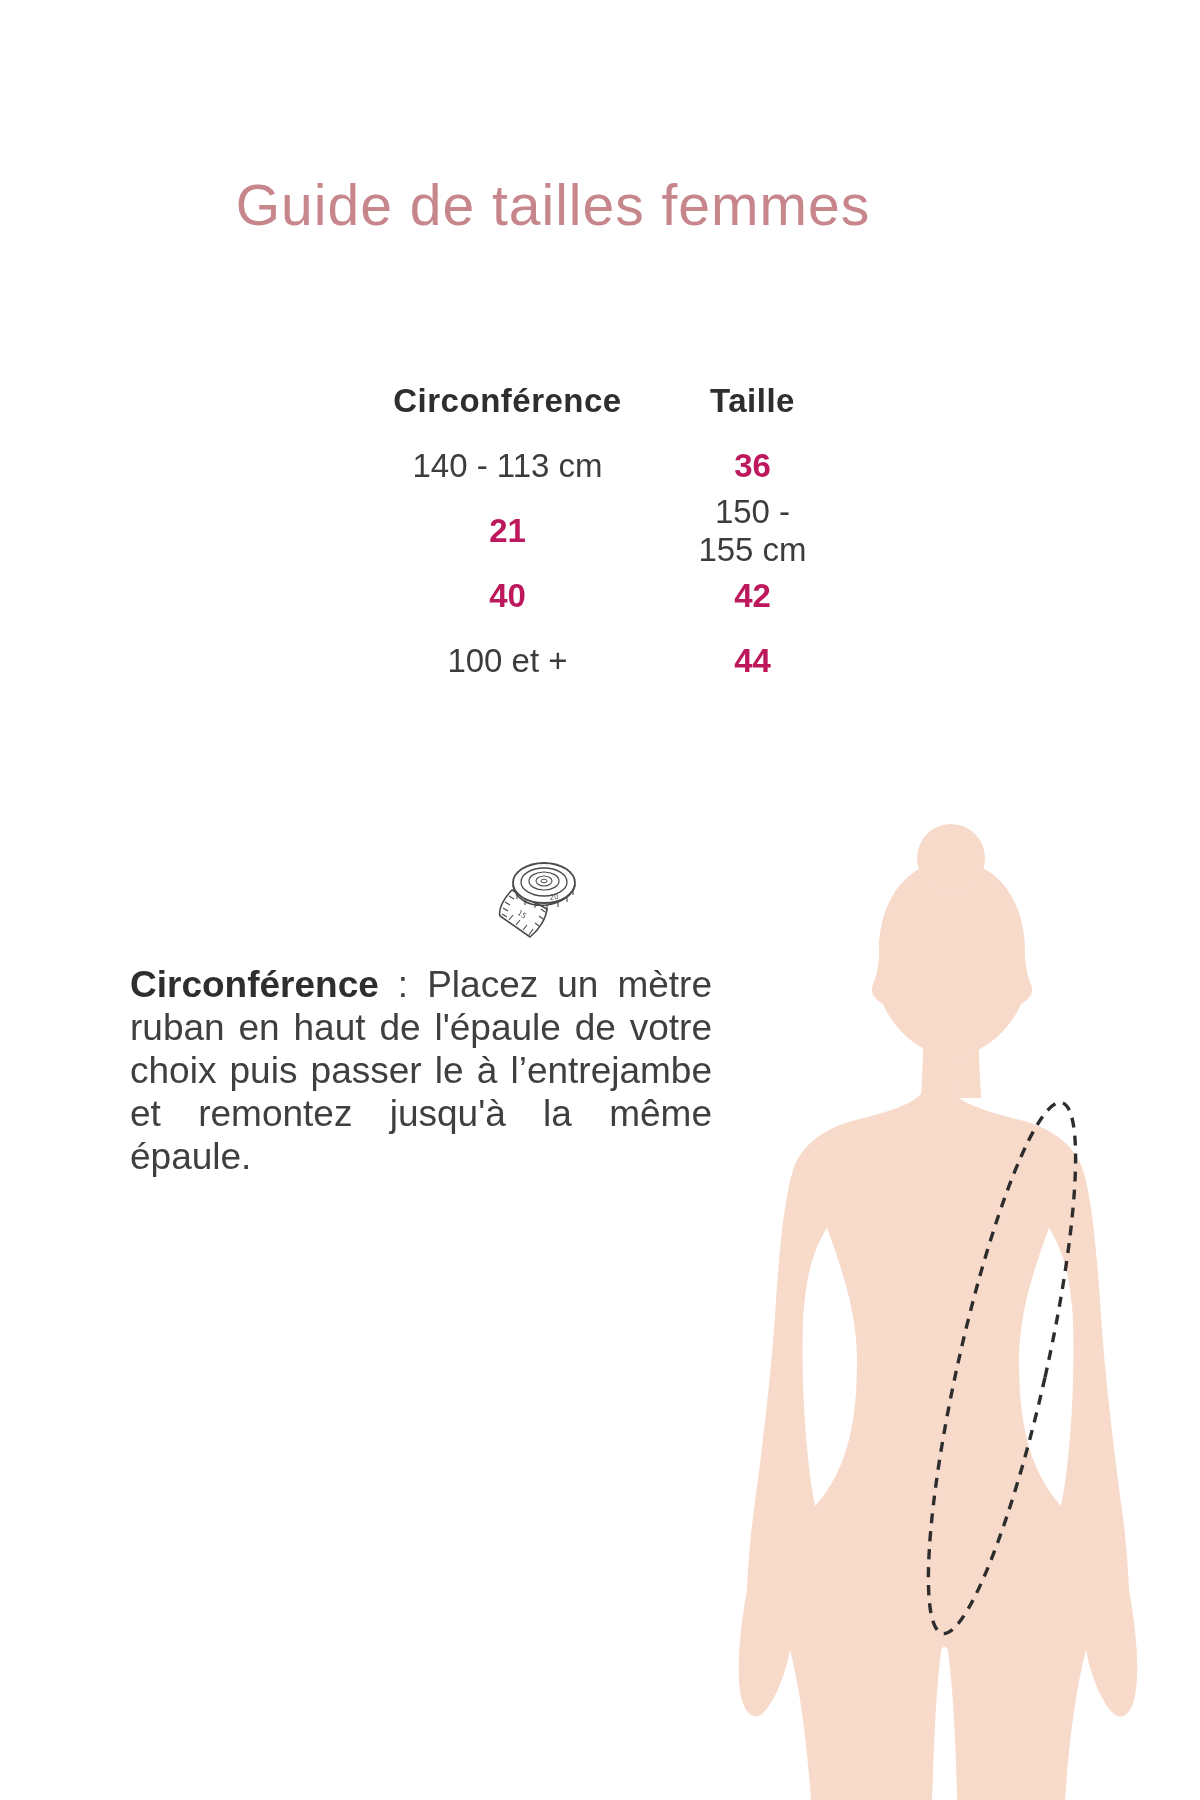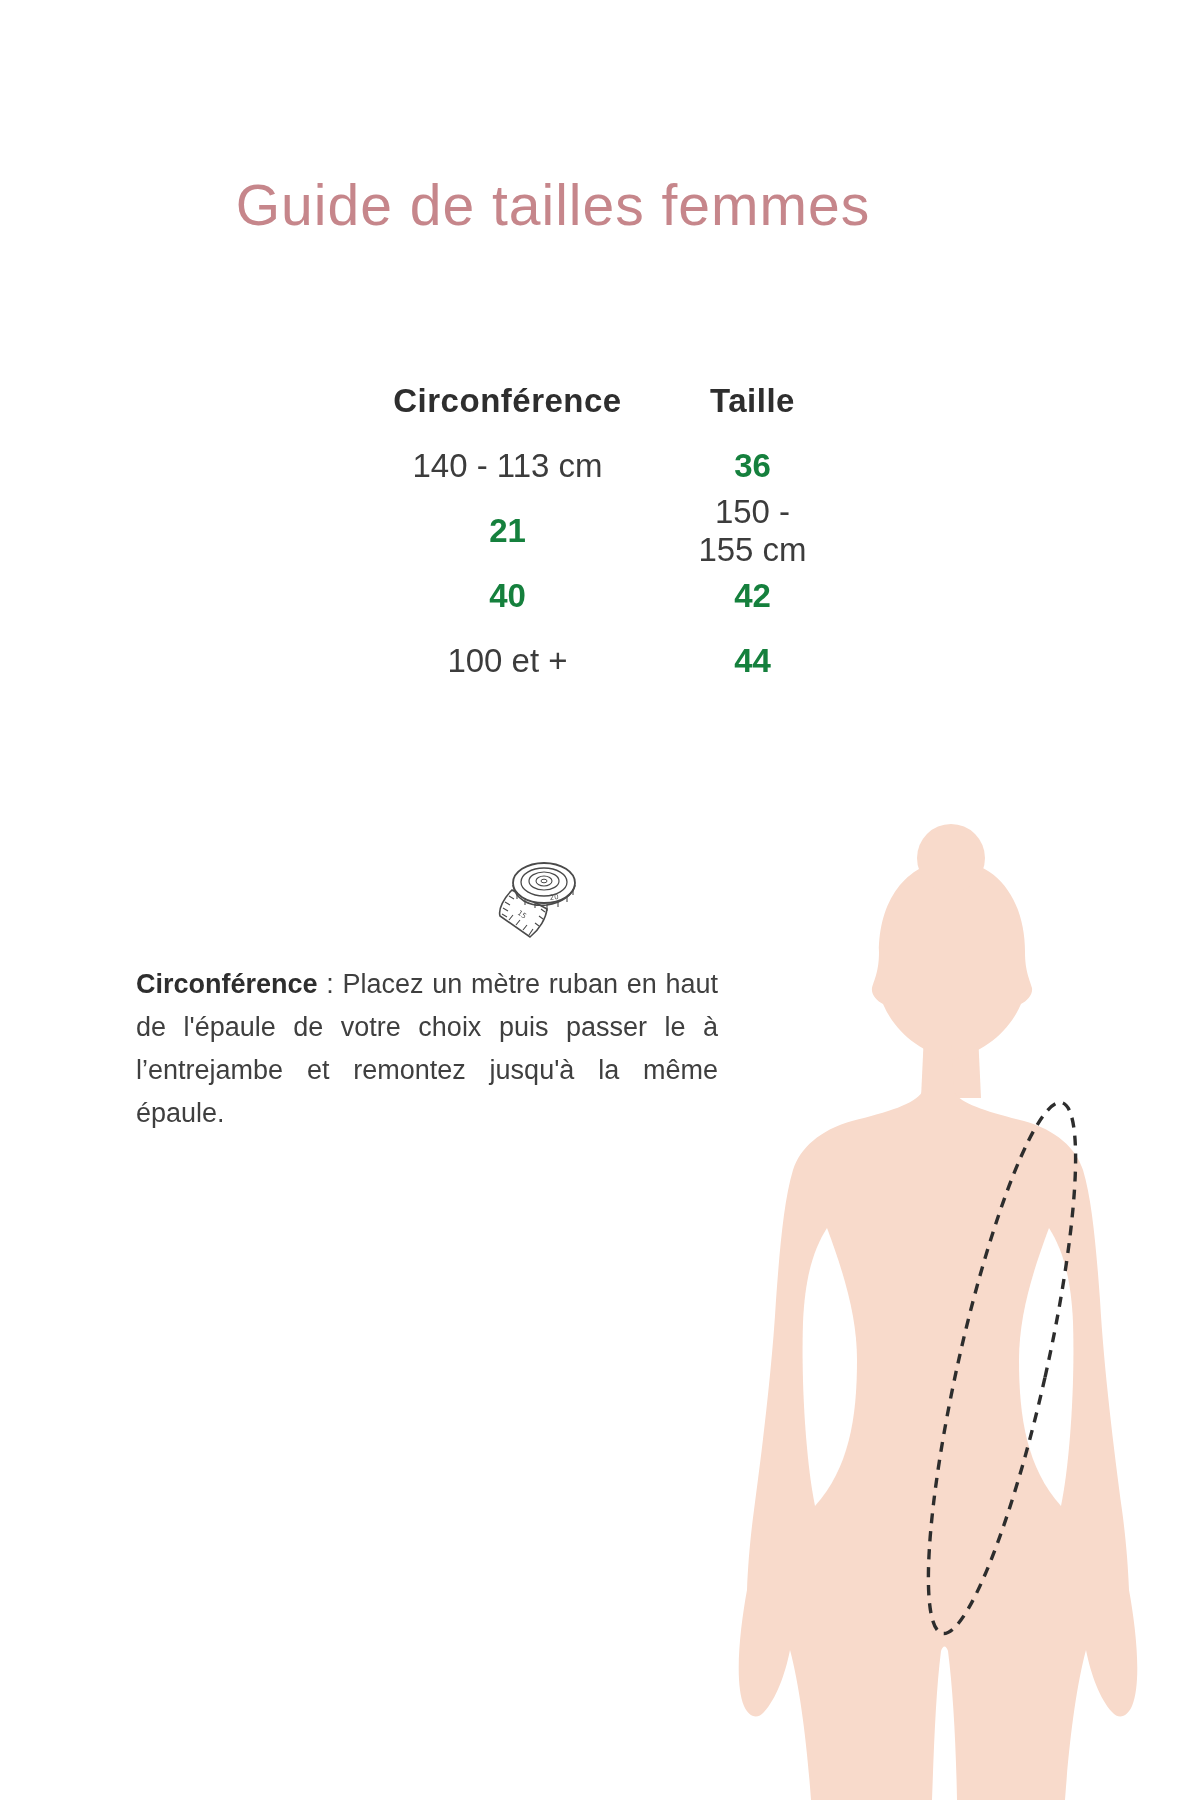--- a/index.html
+++ b/index.html
@@ -17,31 +17,31 @@
     color:#C6868B;
     margin-left:44px;
   }
   .size-table{
     position:absolute;left:330px;top:368px;width:490px;
     display:grid;grid-template-columns:355px 135px;grid-auto-rows:65px;
     align-items:center;text-align:center;
     color:#3C3C3C;font-size:33px;
   }
   .size-table .th{font-weight:700;color:#2E2E2E;letter-spacing:0.5px;}
-  .size-table .size{font-weight:700;color:#15803d;}
+  .size-table .size{font-weight:700;color:#be185d;}
   .howto-heading{
     position:absolute;left:130px;top:888px;
     font-size:38px;color:#C6868B;letter-spacing:0.5px;
   }
   .tape-icon{
     position:absolute;left:495px;top:856px;width:86px;height:94px;
   }
   .howto-text{
-    position:absolute;left:136px;top:963px;width:582px;
-    font-size:27px;line-height:43px;color:#3F3F3F;
+    position:absolute;left:130px;top:963px;width:582px;
+    font-size:37px;line-height:43px;color:#3F3F3F;
     text-align:justify;
   }
   .howto-text b{color:#2E2E2E;font-weight:700;}
   .silhouette{
     position:absolute;left:640px;top:720px;width:560px;height:1080px;
   }
 </style>
 </head>
 <body>
 

